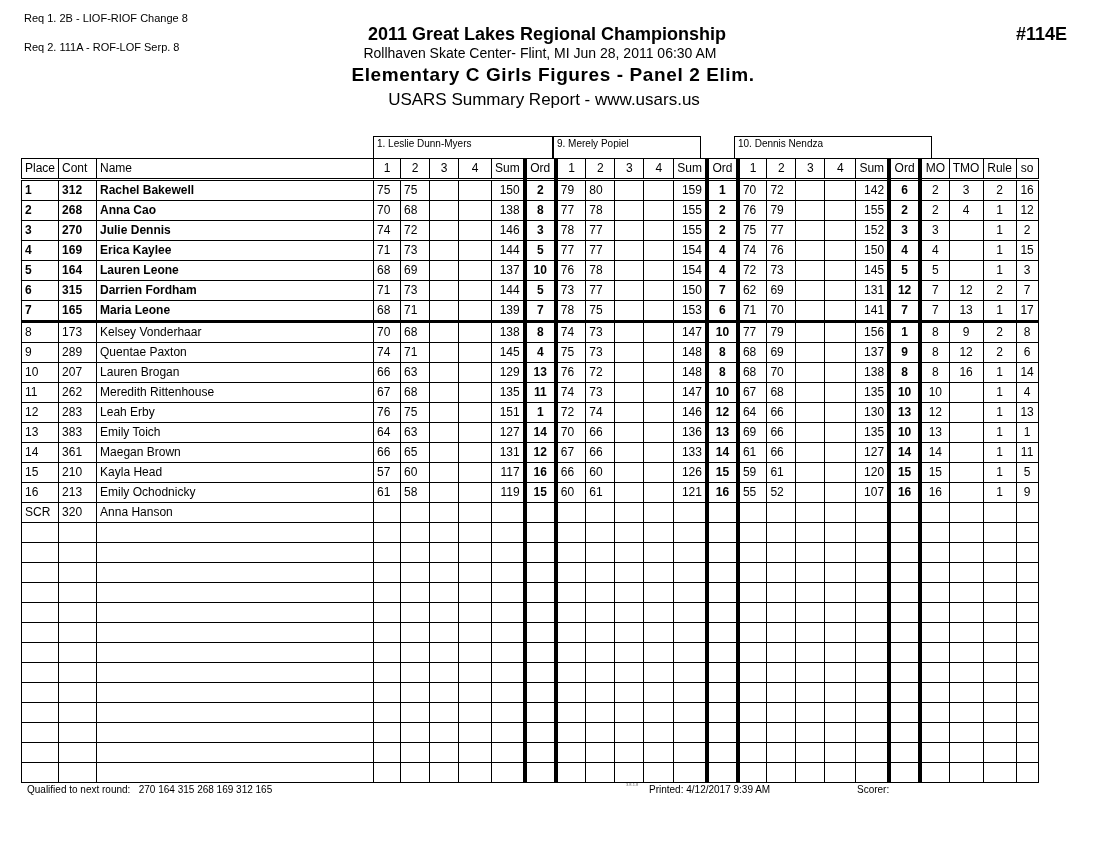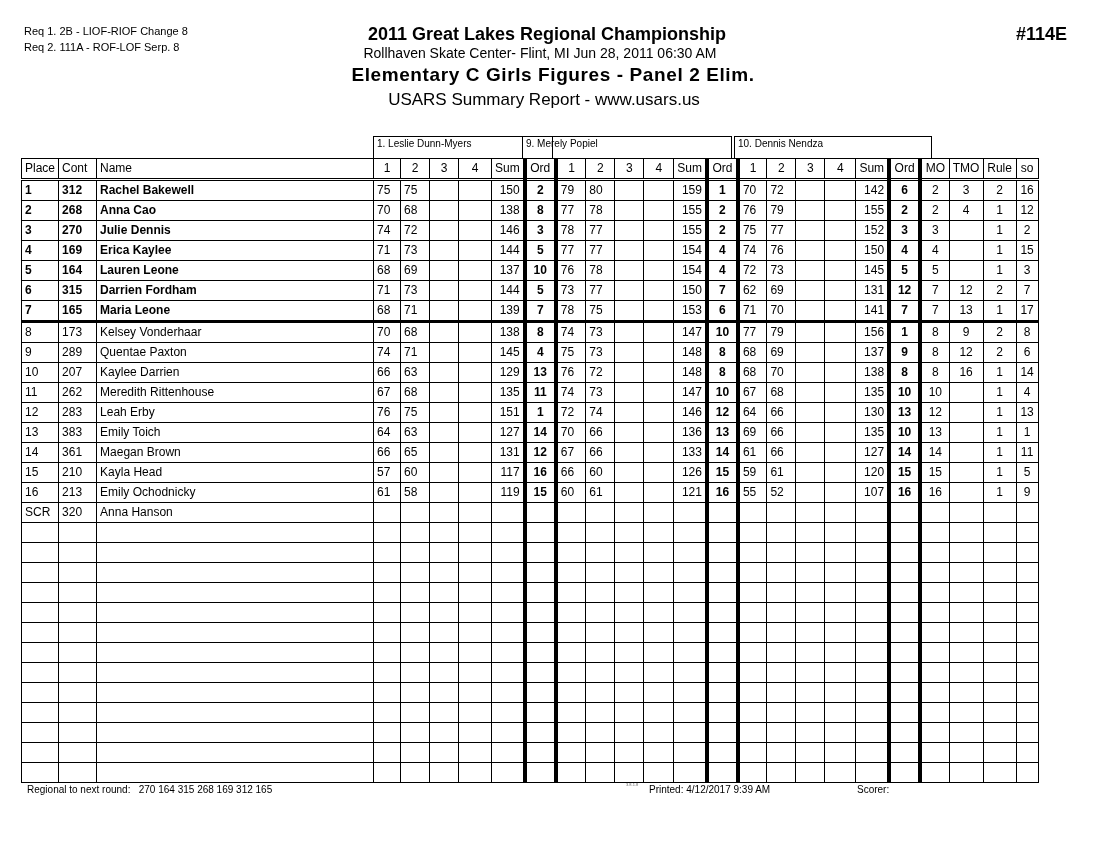--- a/index.html
+++ b/index.html
@@ -22,31 +22,31 @@
   td.r { text-align:right; }
   td.b { font-weight:bold; }
   td.thickL { border-left:4px solid #000 !important; }
   .judgebox { position:absolute; top:136px; height:22px; border:1px solid #000; border-bottom:none; font-size:10px; padding-left:3px; line-height:14px; box-sizing:border-box; }
   .foot { font-size:10px; top:784px; }
   .tiny { font-size:4px; color:#666; top:782px; }
 </style>
 </head>
 <body>
 
-<div class="abs req" style="top:25px">Req  1.  2B - LIOF-RIOF Change 8</div>
+<div class="abs req" style="top:12px">Req  1.  2B - LIOF-RIOF Change 8</div>
 <div class="abs req" style="top:41px">Req  2.  111A - ROF-LOF Serp. 8</div>
 
 <div class="abs title" id="t1">2011 Great Lakes Regional Championship</div>
 <div class="abs title" id="t2">Rollhaven Skate Center- Flint, MI  Jun 28, 2011  06:30 AM</div>
 <div class="abs title" id="t3">Elementary C Girls Figures - Panel 2 Elim.</div>
 <div class="abs title" id="t4">USARS Summary Report - www.usars.us</div>
 <div class="abs" id="evnum">#114E</div>
 
 <div class="judgebox" style="left:373px;width:180px;">1.  Leslie Dunn-Myers</div>
-<div class="judgebox" style="left:522px;width:210px;">9.  Merely Popiel</div>
+<div class="judgebox" style="left:553px;width:148px;">9.  Merely Popiel</div>
 <div class="judgebox" style="left:734px;width:198px;">10.  Dennis Nendza</div>
 
 <table class="grid">
   <colgroup>
     <col style="width:37px">
       <col style="width:38px">
       <col style="width:277px">
     <col style="width:27px">
       <col style="width:29px">
       <col style="width:29px">
@@ -337,21 +337,21 @@
         <td class="r">137</td>
         <td class="c b thickL">9</td>
         <td class="c thickL">8</td>
         <td class="c">12</td>
         <td class="c">2</td>
         <td class="c">6</td>
       </tr>
       <tr>
         <td>10</td>
         <td>207</td>
-        <td>Kaylee Darrien</td>
+        <td>Lauren Brogan</td>
         <td>66</td>
         <td>63</td>
         <td></td>
         <td></td>
         <td class="r">129</td>
         <td class="c b thickL">13</td>
         <td class="thickL">76</td>
         <td>72</td>
         <td></td>
         <td></td>
@@ -905,18 +905,18 @@
         <td class="thickL"></td>
         <td class="thickL"></td>
         <td></td>
         <td></td>
         <td></td>
       </tr>
     </tbody>
 </table>
 
 <div class="abs foot" style="left:27px;">
-  <span>Regional to next round:</span>&nbsp;&nbsp;
+  <span>Qualified to next round:</span>&nbsp;&nbsp;
   <span>270 164 315 268 169 312 165</span>
 </div>
 <div class="abs tiny" style="left:626px;">3.8.1.8</div>
 <div class="abs foot" style="left:649px;">Printed:  4/12/2017  9:39 AM</div>
 <div class="abs foot" style="left:857px;">Scorer:</div>
 
 </body></html>

